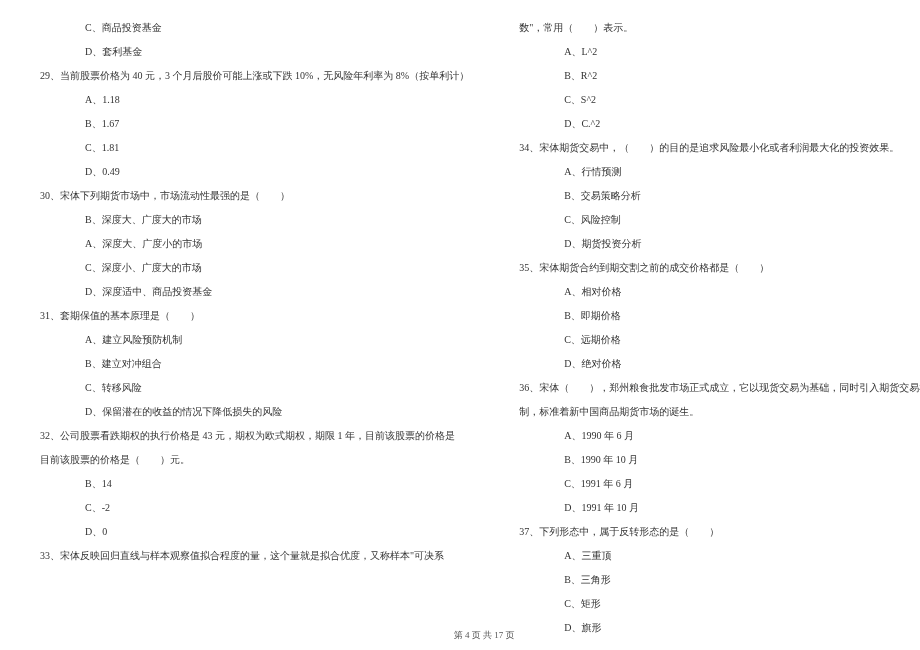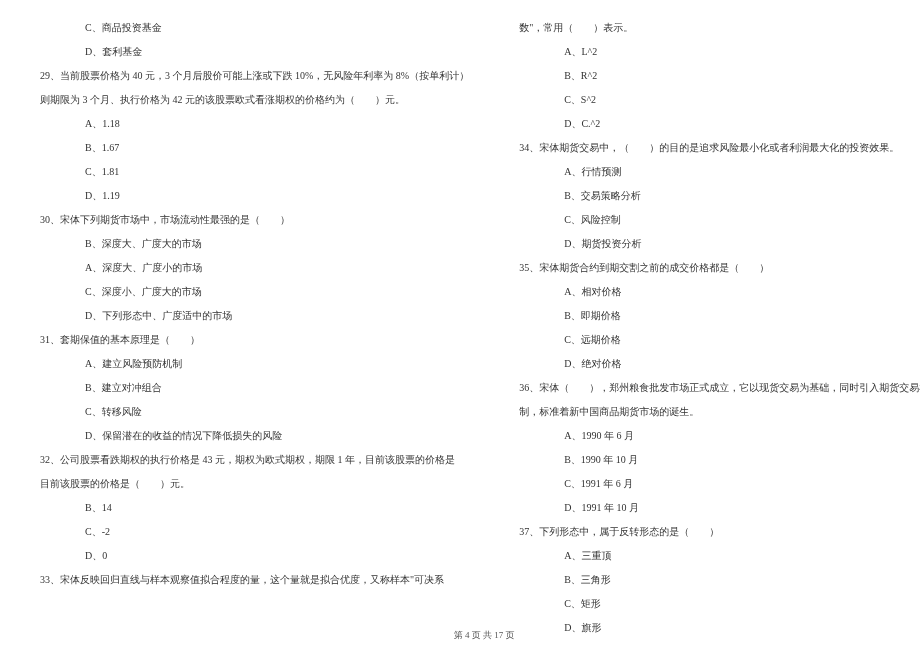--- a/index.html
+++ b/index.html
@@ -50,30 +50,29 @@
     }
   </style>
 </head>
 <body>
 
 <div class="page">
   <div class="column" id="left-col">
       <div class="line indent-1">C、商品投资基金</div>
       <div class="line indent-1">D、套利基金</div>
       <div class="line indent-2">29、当前股票价格为 40 元，3 个月后股价可能上涨或下跌 10%，无风险年利率为 8%（按单利计）</div>
-      <div class="line indent-2">则期限为 3 个月、执行价格为 42 元的该股票欧式看涨期权的价格约为（　　）元。</div>
       <div class="line indent-1">A、1.18</div>
       <div class="line indent-1">B、1.67</div>
       <div class="line indent-1">C、1.81</div>
-      <div class="line indent-1">D、1.19</div>
+      <div class="line indent-1">D、0.49</div>
       <div class="line indent-2">30、宋体下列期货市场中，市场流动性最强的是（　　）</div>
       <div class="line indent-1">B、深度大、广度大的市场</div>
       <div class="line indent-1">A、深度大、广度小的市场</div>
       <div class="line indent-1">C、深度小、广度大的市场</div>
-      <div class="line indent-1">D、下列形态中、广度适中的市场</div>
+      <div class="line indent-1">D、深度适中、商品投资基金</div>
       <div class="line indent-2">31、套期保值的基本原理是（　　）</div>
       <div class="line indent-1">A、建立风险预防机制</div>
       <div class="line indent-1">B、建立对冲组合</div>
       <div class="line indent-1">C、转移风险</div>
       <div class="line indent-1">D、保留潜在的收益的情况下降低损失的风险</div>
       <div class="line indent-2">32、公司股票看跌期权的执行价格是 43 元，期权为欧式期权，期限 1 年，目前该股票的价格是</div>
       <div class="line indent-2">目前该股票的价格是（　　）元。</div>
       <div class="line indent-1">B、14</div>
       <div class="line indent-1">C、-2</div>
       <div class="line indent-1">D、0</div>

